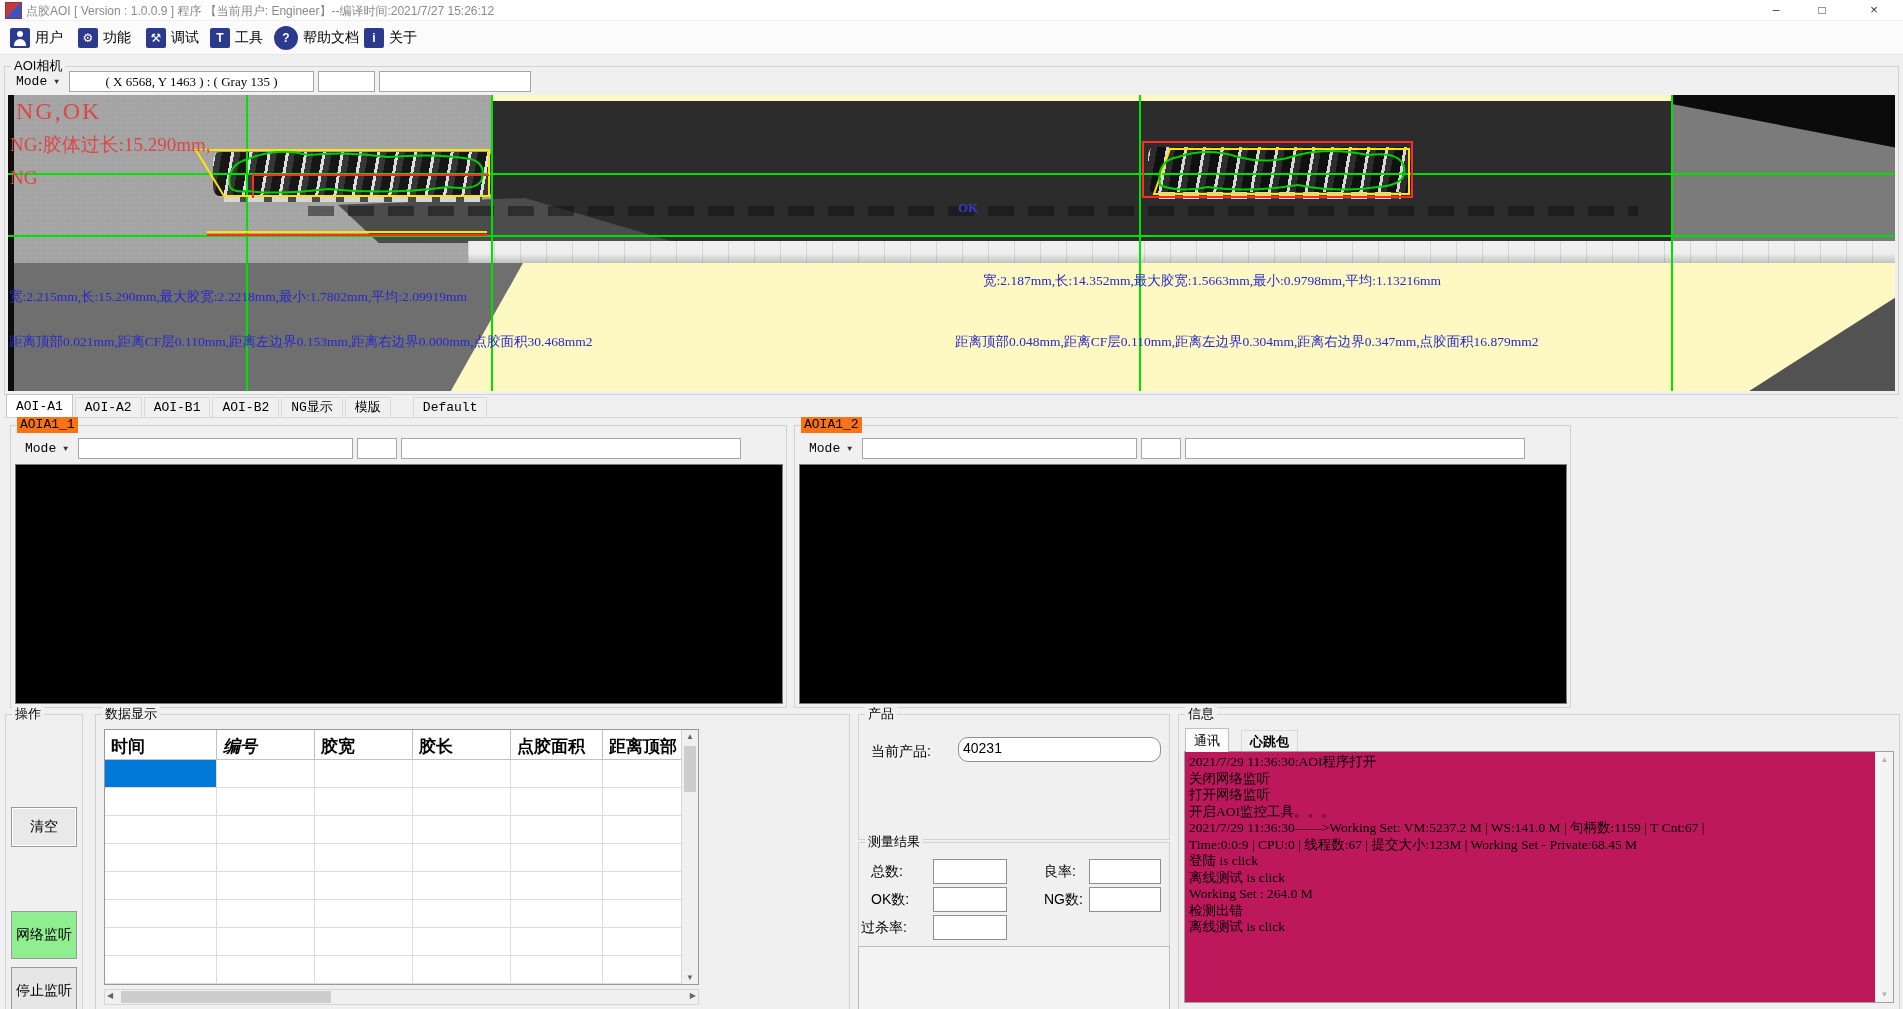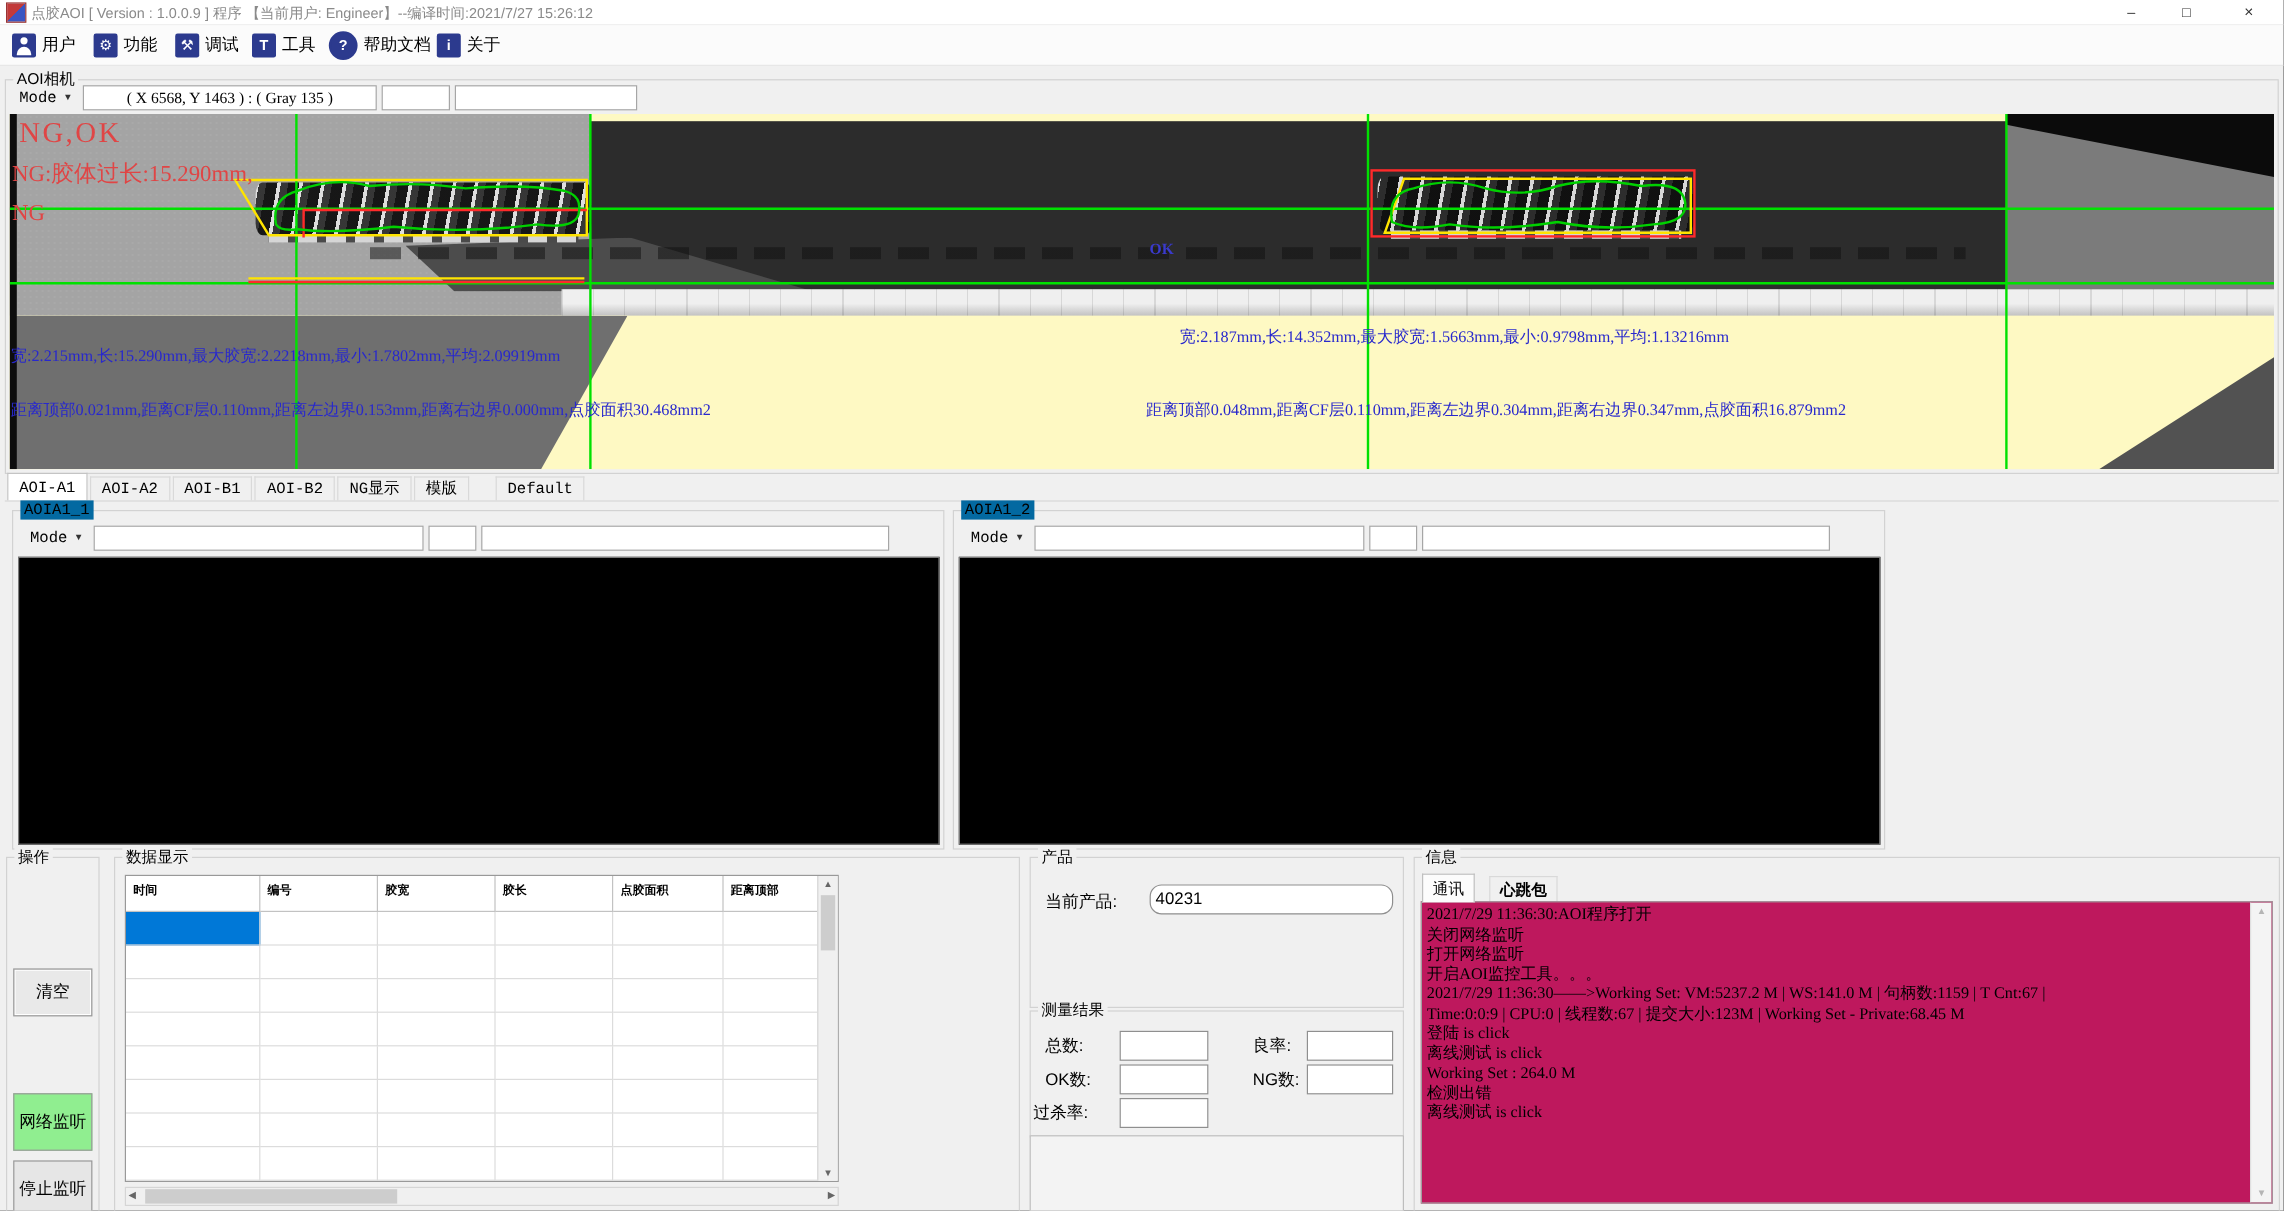--- a/index.html
+++ b/index.html
@@ -75,40 +75,40 @@
 
   
   .tabstrip{position:absolute;left:6px;top:396px;height:22px;display:flex;align-items:flex-end;}
   .mtab{height:20px;line-height:20px;padding:0 9px;font-size:13px;background:#f0f0f0;
         border:1px solid #d9d9d9;border-bottom:none;margin-right:2px;}
   .mtab.active{background:#fff;height:23px;line-height:23px;border-color:#c4c4c4;}
   .mtab.last{margin-left:20px;}
   .tabpage{position:absolute;left:4px;top:417px;width:1895px;height:291px;border-top:1px solid #d8d8d8;background:#f0f0f0;}
 
   .viewgrp{position:absolute;top:7px;height:281px;width:775px;border:1px solid #d2d2d2;}
-  .viewgrp .glab{background:#0369a1;}
+  .viewgrp .glab{background:#f97316;}
   .vg1{left:6px;} .vg2{left:790px;}
   .blackpane{position:absolute;left:4px;top:38px;width:766px;height:238px;background:#000;border:1px solid #7a7a7a;}
 
   
   .btnstd{position:absolute;left:5px;width:64px;background:#e6e6e6;border:1px solid #9a9a9a;
           font-size:14px;display:flex;align-items:center;justify-content:center;}
   .btn-clear{top:92px;height:38px;background:#e9e9e9;box-shadow:inset 0 0 0 1px #fff;}
   .btn-listen{top:196px;height:46px;background:#90ee90;}
   .btn-stop{top:252px;height:46px;}
 
   
   .dtable{position:absolute;left:8px;top:14px;width:595px;height:256px;background:#fff;border:1px solid #999;box-sizing:border-box;}
   .thead{display:flex;height:30px;}
   .th{box-sizing:border-box;border-right:1px solid #c2c2c2;border-bottom:1px solid #c2c2c2;
-      font-size:10px;font-weight:bold;padding:5px 0 0 6px;}
+      font-size:17px;font-weight:bold;padding:5px 0 0 6px;}
   .trow{display:flex;height:28px;}
   .tcell{box-sizing:border-box;border-right:1px solid #dcdcdc;border-bottom:1px solid #dcdcdc;}
   .tcell.sel{background:#0078d7;}
-  .c0{width:112px;} .c1{width:98px;} .c2{width:98px;} .c3{width:98px;} .c4{width:92px;} .c5{width:80px;}
+  .c0{width:112px;} .c1{width:98px;font-style:italic;} .c2{width:98px;} .c3{width:98px;} .c4{width:92px;} .c5{width:80px;}
   .sbv{position:absolute;right:0;top:0;width:16px;height:100%;background:#f0f0f0;border-left:1px solid #d5d5d5;}
   .sbv .up{position:absolute;top:2px;left:0;width:16px;text-align:center;font-size:8px;color:#666;}
   .sbv .dn{position:absolute;bottom:2px;left:0;width:16px;text-align:center;font-size:8px;color:#666;}
   .sbv .thumb{position:absolute;left:2px;top:16px;width:12px;height:46px;background:#cdcdcd;}
   .sbh{position:absolute;left:8px;top:274px;width:595px;height:16px;background:#f0f0f0;border:1px solid #d5d5d5;box-sizing:border-box;}
   .sbh .lf{position:absolute;left:2px;top:1px;font-size:8px;color:#666;}
   .sbh .rt{position:absolute;right:2px;top:1px;font-size:8px;color:#666;}
   .sbh .thumb{position:absolute;left:16px;top:1px;width:210px;height:12px;background:#cdcdcd;}
 
   

